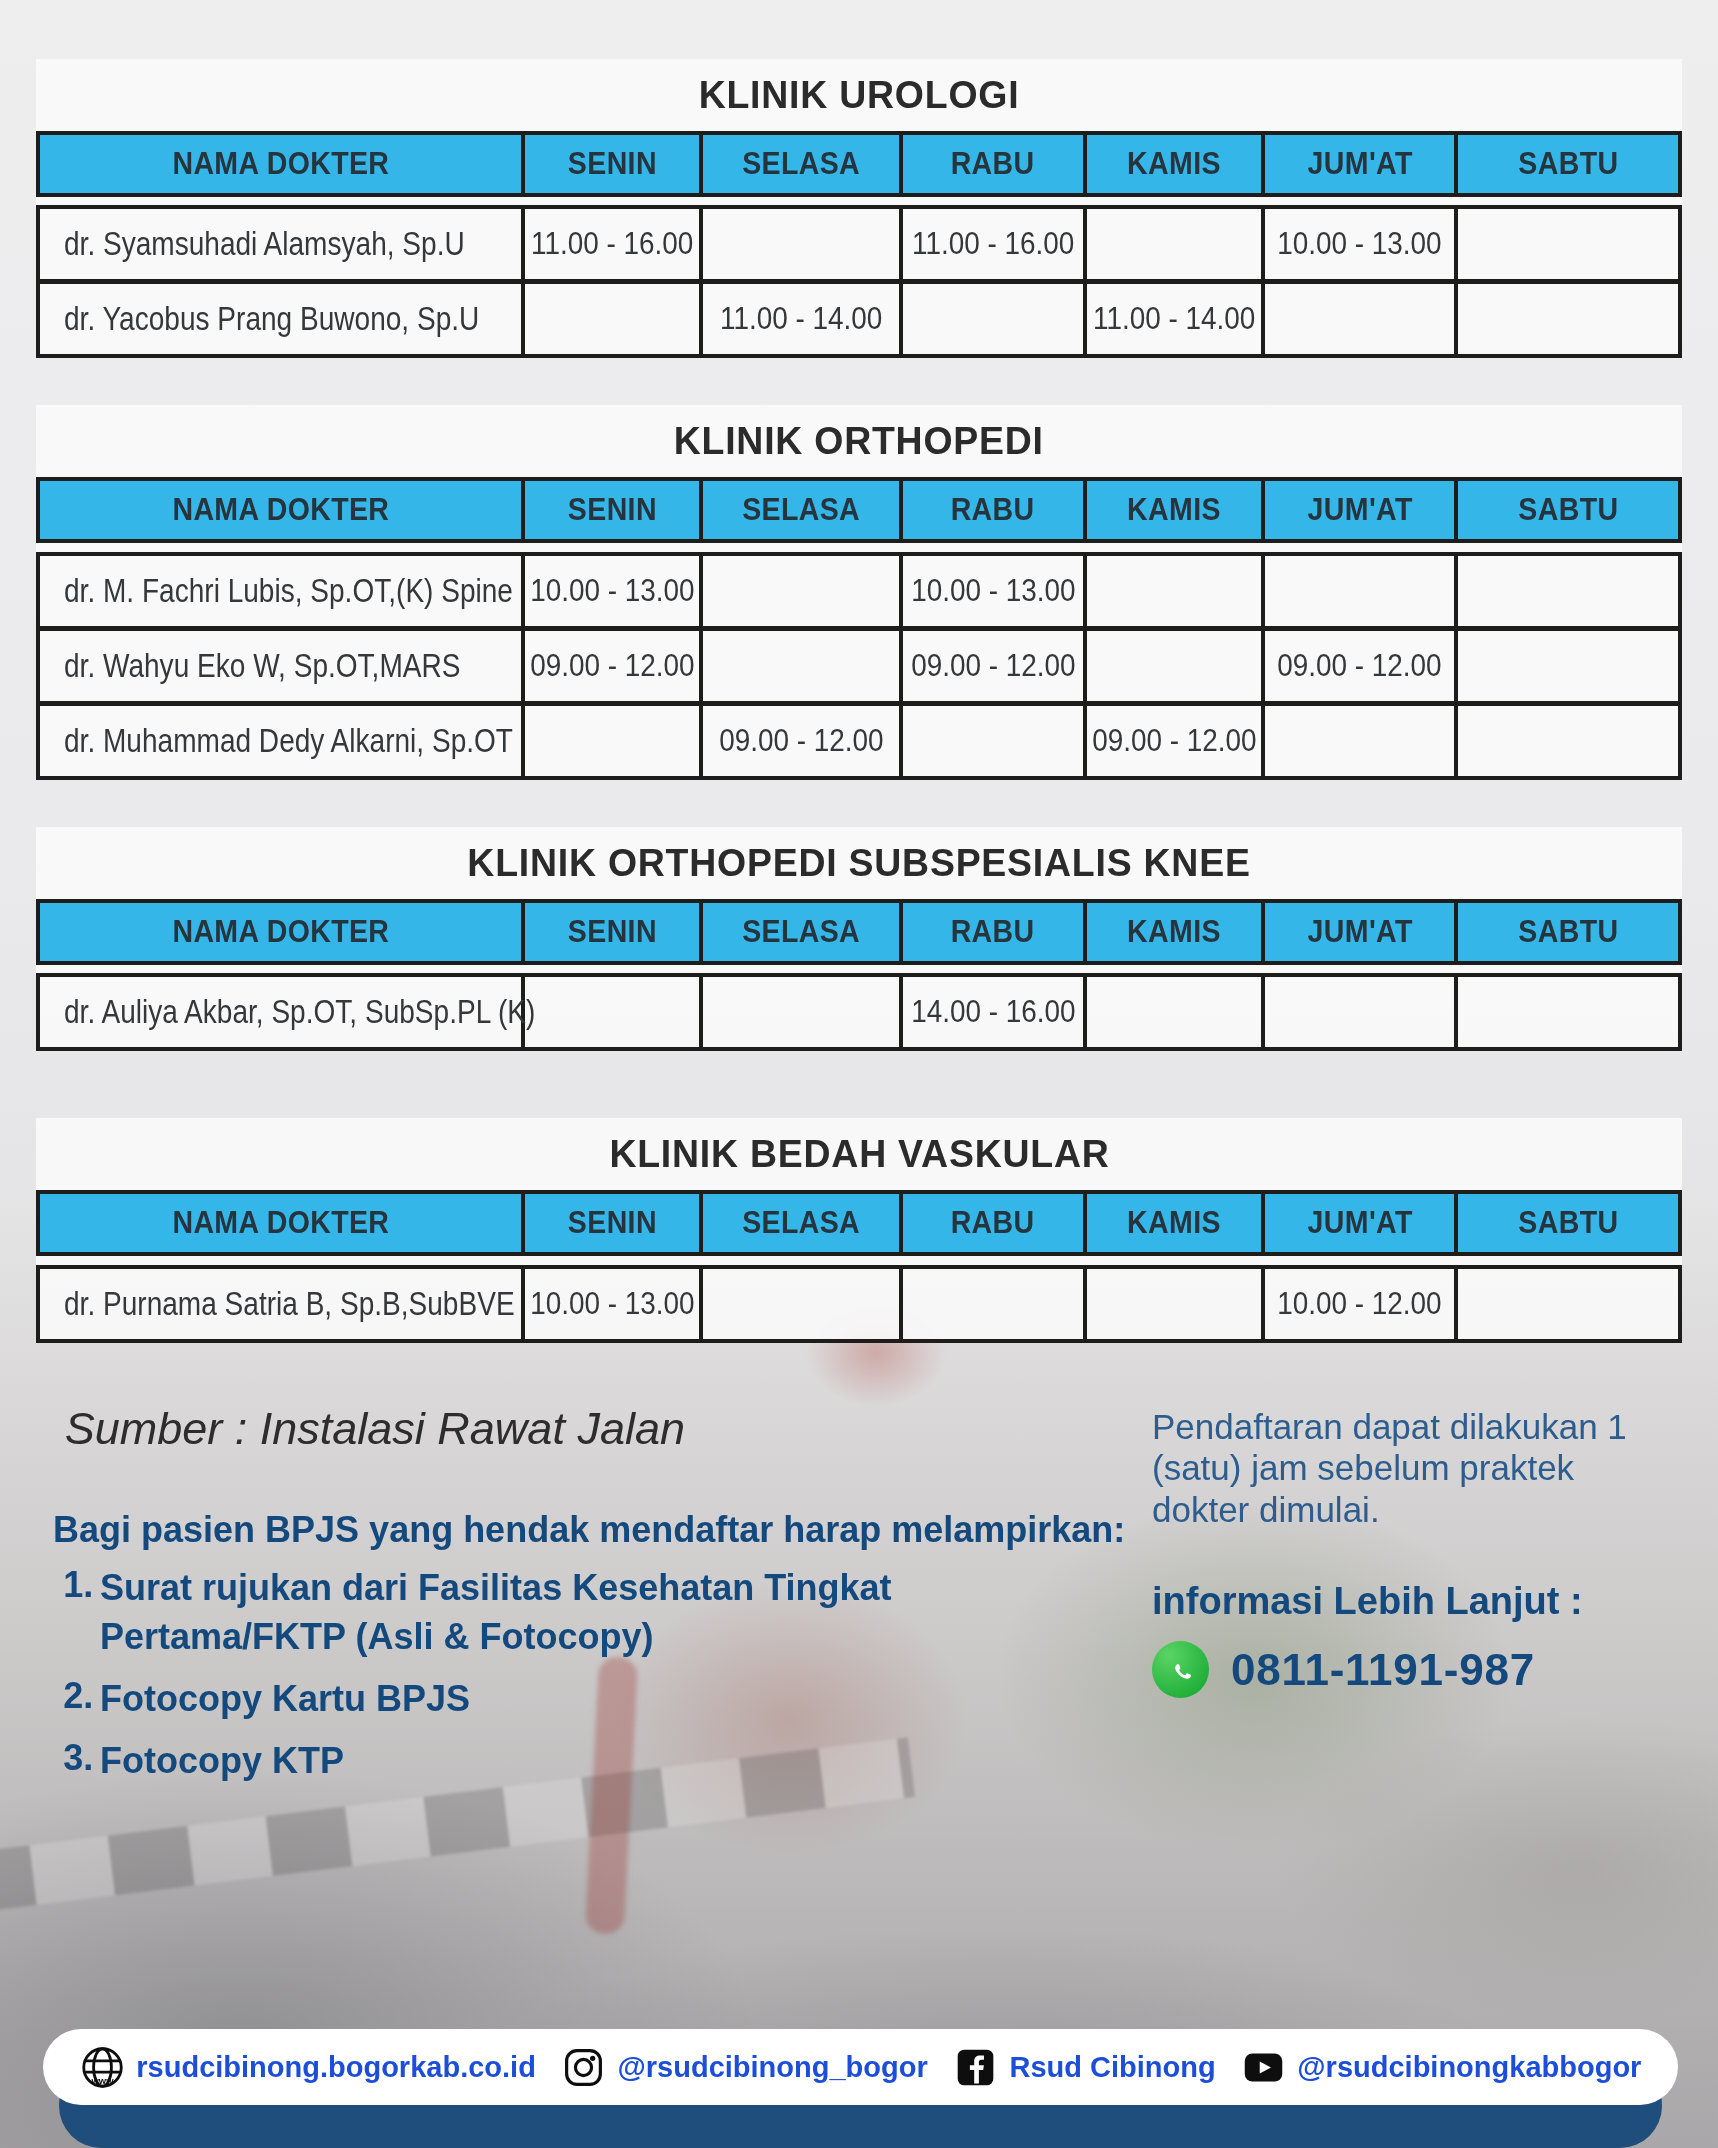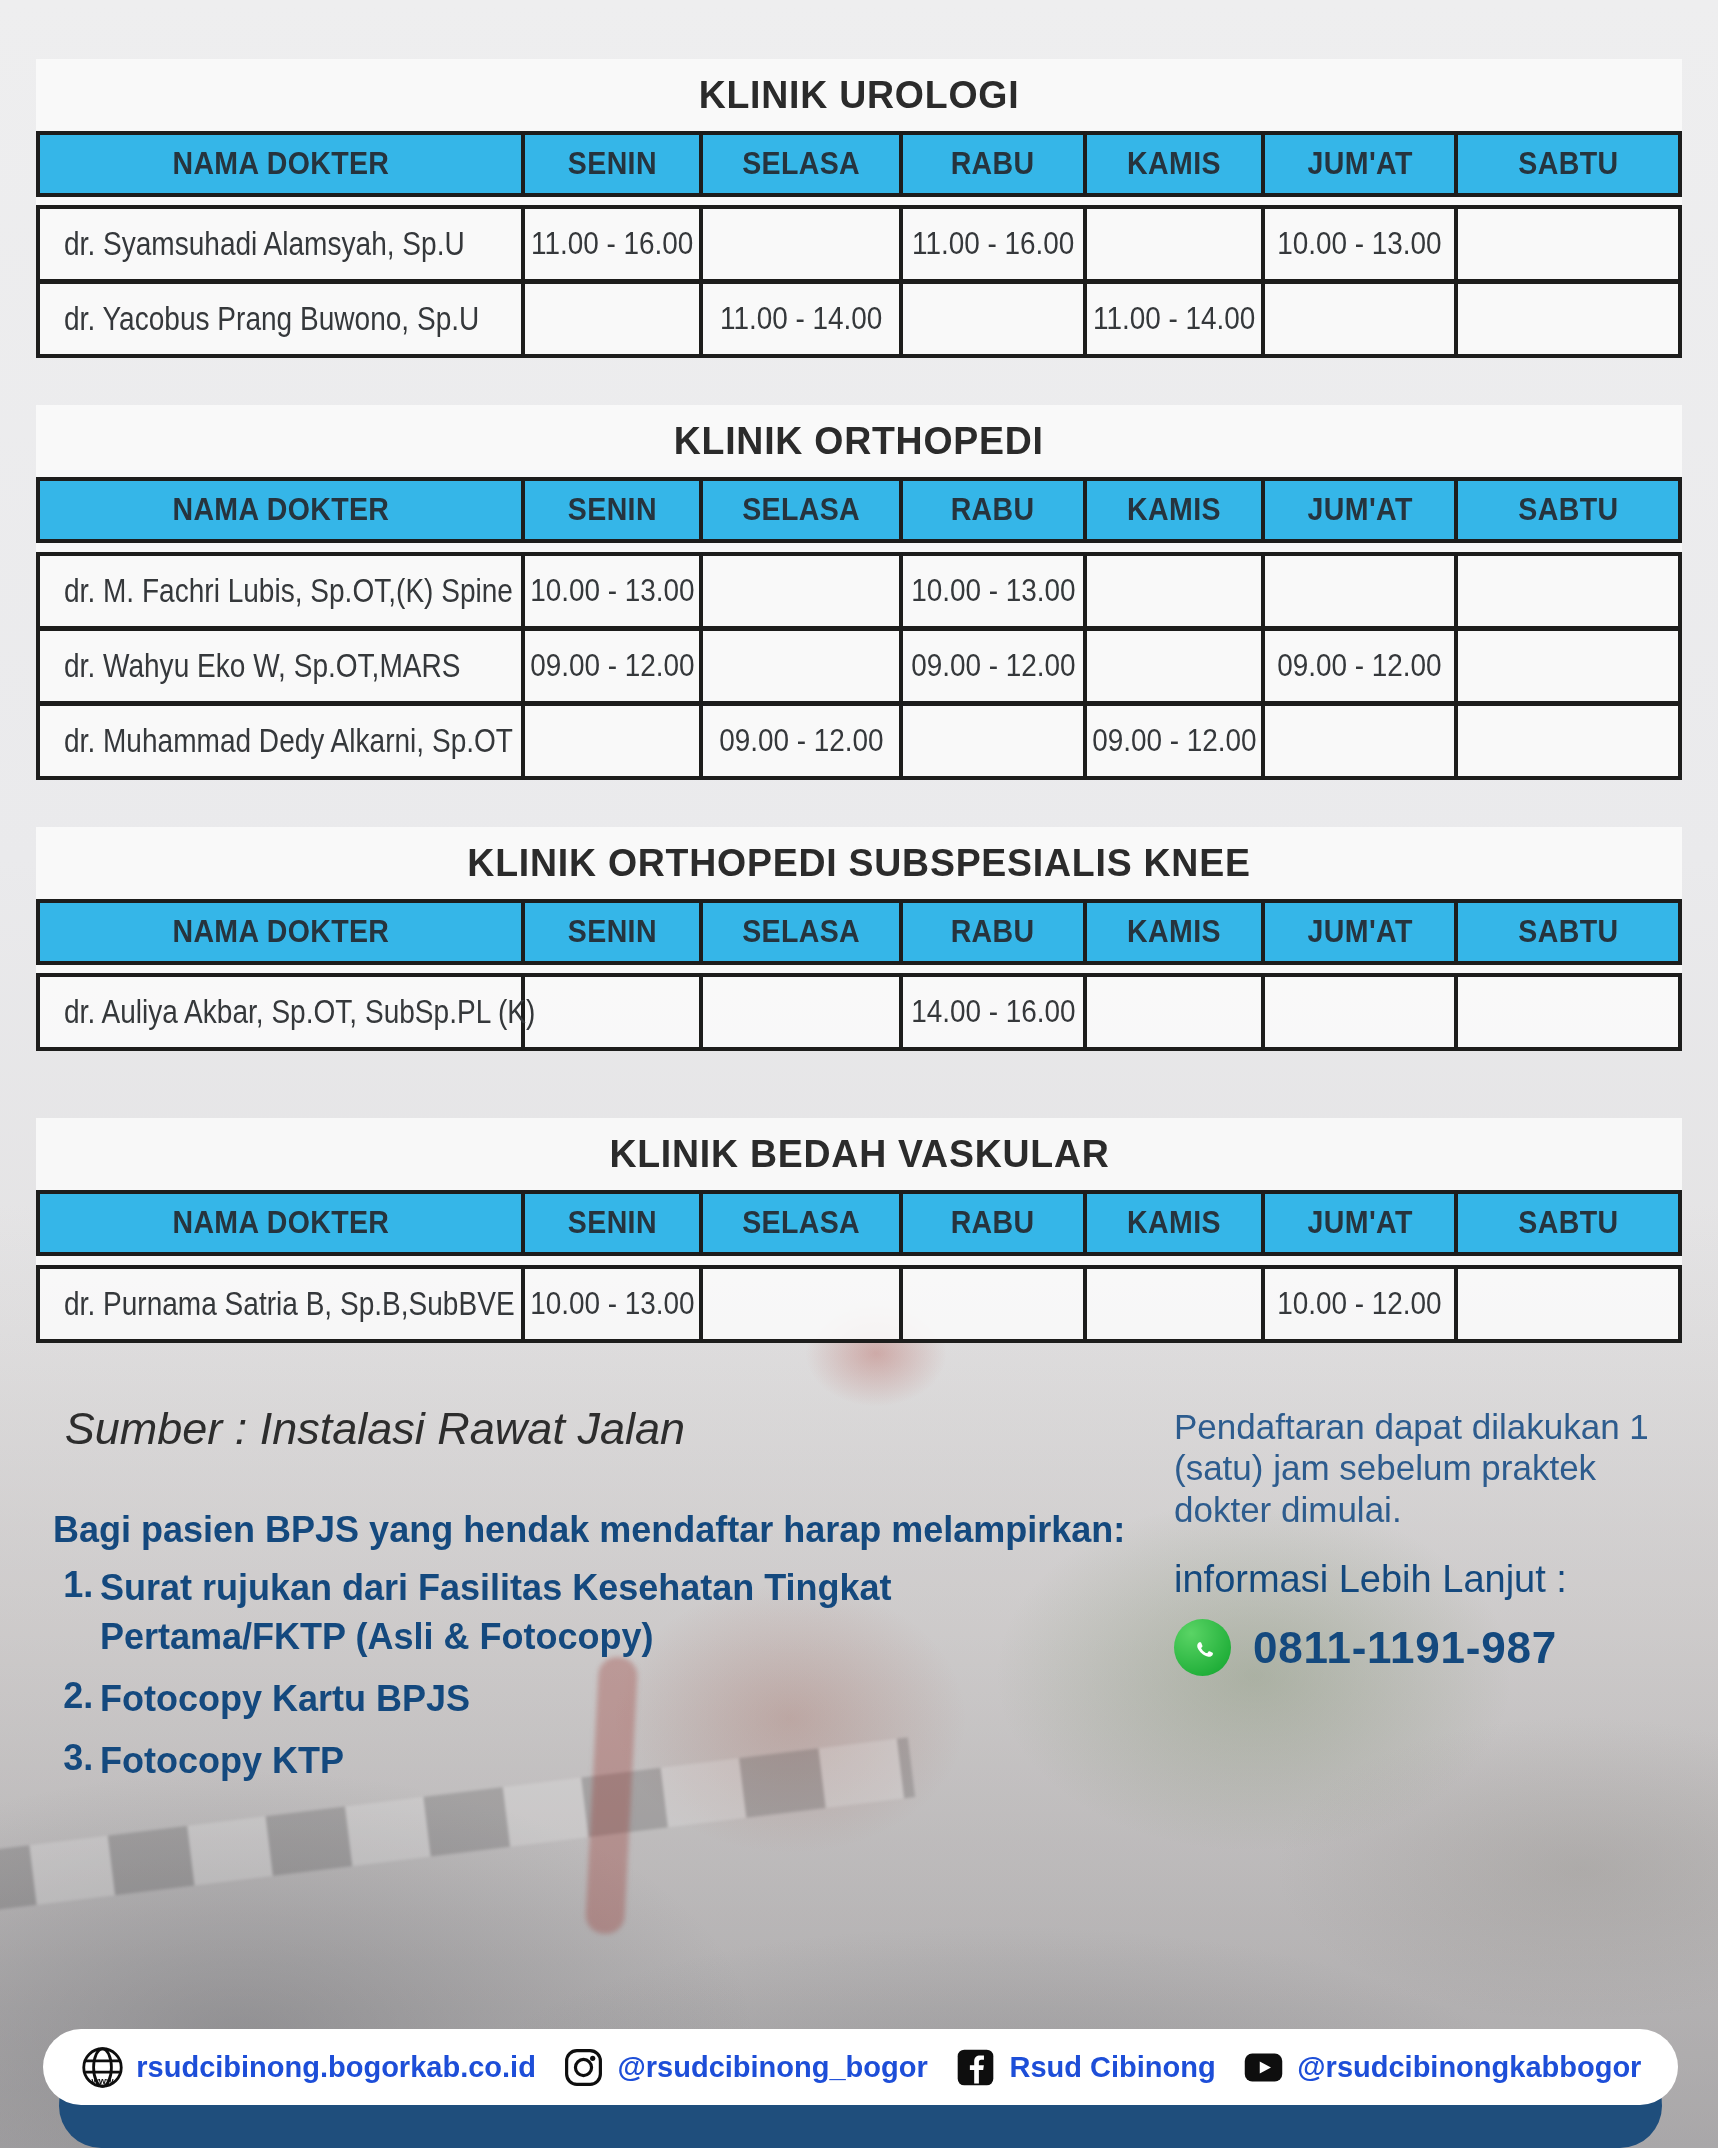--- a/index.html
+++ b/index.html
@@ -41,31 +41,31 @@
   .tbody{border:4.2px solid #1d1d1c;margin-top:8.4px;}
   .tr{border-bottom:5px solid #1d1d1c;}
   .tr:last-child{border-bottom:none;}
   .td{min-height:70px;display:flex;align-items:center;justify-content:center;border-right:4.2px solid #1d1d1c;}
   .td:last-child{border-right:none;}
   .td span{font-size:31px;color:#35383b;white-space:nowrap;transform:scaleX(0.9);}
   .td.name{justify-content:flex-start;padding-left:23.5px;}
   .td.name span{font-size:33px;transform:scaleX(0.85);transform-origin:left center;}
 
   
-  .bottom-row{display:flex;gap:30px;padding:0 17px;margin-top:60px;}
+  .bottom-row{display:flex;gap:8px;padding:0 17px;margin-top:60px;}
   .info-left{width:1091px;}
   .source-note{font-size:45px;font-style:italic;color:#2d2d2d;padding-left:11.7px;}
   .bpjs-heading{margin-top:54px;font-size:36px;font-weight:700;color:#14497e;}
   .bpjs-list{margin-top:13.4px;}
   .bpjs-item{display:flex;margin-top:13.4px;}
   .bpjs-no{width:47px;flex:0 0 47px;font-size:36px;font-weight:700;color:#14497e;text-align:right;padding-right:6.7px;box-sizing:border-box;}
   .bpjs-text{max-width:1082px;font-size:36px;font-weight:700;color:#14497e;line-height:1.35;}
   .info-right{flex:1;padding-top:3.4px;}
   .reg-note{font-size:35px;color:#2d5c8e;line-height:1.18;max-width:554px;}
-  .info-label{margin-top:28px;font-size:38px;font-weight:400;color:#14497e;}
+  .info-label{margin-top:50px;font-size:38px;font-weight:700;color:#14497e;}
   .phone-row{margin-top:18.5px;display:flex;align-items:center;gap:22px;}
   .wa{width:57px;height:57px;border-radius:50%;flex:0 0 57px;
     background:radial-gradient(circle at 30% 25%, #5ad465, #1fae38 78%);
     display:flex;align-items:center;justify-content:center;}
   .phone{font-size:44px;font-weight:700;color:#14497e;letter-spacing:0.8px;}
 
   
   .footer{position:absolute;left:59px;right:56px;bottom:0;height:119px;background:#1f4e7c;
     border-radius:84px 84px 46px 46px;display:flex;align-items:flex-start;justify-content:center;}
   .pill{background:#ffffff;height:76px;border-radius:38px;display:flex;align-items:center;

